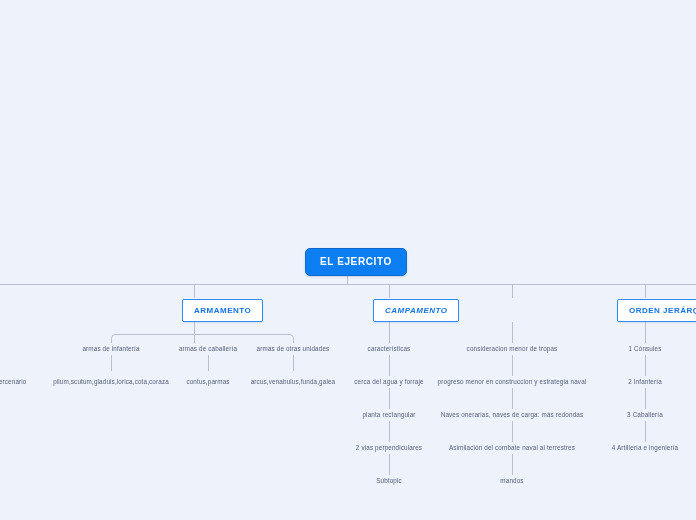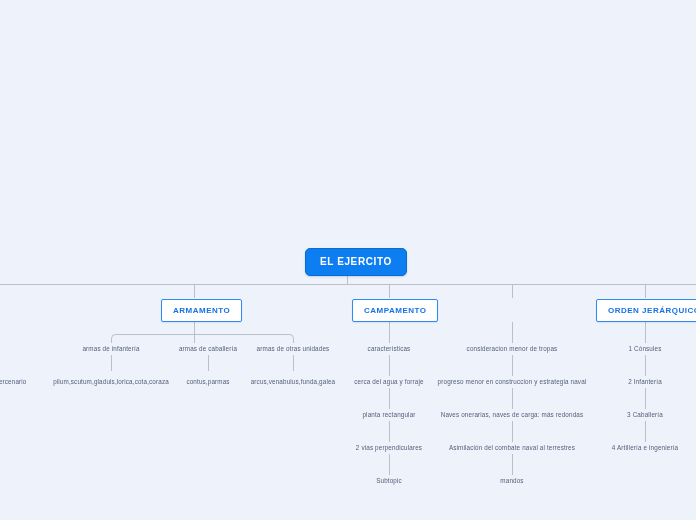--- a/index.html
+++ b/index.html
@@ -44,20 +44,21 @@
     background: #ffffff;
     border: 1.5px solid #2e8bf0;
     border-radius: 2px;
     color: #1573e6;
     font-size: 8px;
     font-weight: bold;
     letter-spacing: 0.5px;
     text-align: center;
     padding: 6px 11px 6px 11px;
     box-shadow: 0 1px 1.5px rgba(20,60,120,0.10);
+    margin-left: 21px;
   }
   
   .node-leaf {
     color: #54607a;
     font-size: 6.3px;
     text-align: center;
     letter-spacing: 0.15px;
     line-height: 9px;
     padding: 1px 2px;
   }
@@ -124,21 +125,21 @@
 
   <div class="line line-v" style="left:645px; top:322px; height:21px;"></div>
   <div class="line line-v" style="left:645px; top:355px; height:21px;"></div>
   <div class="line line-v" style="left:645px; top:388px; height:21px;"></div>
   <div class="line line-v" style="left:645px; top:421px; height:21px;"></div>
 
   <div class="node node-root" style="left:305px; top:248px;">EL EJERCITO</div>
 
   <div class="node node-branch" style="left:161px; top:299px;">ARMAMENTO</div>
 
-  <div class="node node-branch" style="left:352px; top:299px;">CAMPAMENTO</div>
+  <div class="node node-branch" style="left:352px; top:299px;font-style:italic;">CAMPAMENTO</div>
 
 
   <div class="node node-branch" style="left:596px; top:299px;">ORDEN JERÁRQUICO</div>
 
   <div class="node node-leaf" style="left:61px; top:343px; width:100px;">armas de infantería</div>
   <div class="node node-leaf" style="left:158px; top:343px; width:100px;">armas de caballería</div>
   <div class="node node-leaf" style="left:238px; top:343px; width:110px;">armas de otras unidades</div>
 
   <div class="node node-leaf" style="left:-18px; top:376px; width:56px; text-align:center;">mercenario</div>
   <div class="node node-leaf" style="left:35px; top:376px; width:152px;">pilum,scutum,gladuis,lorica,cota,coraza</div>

